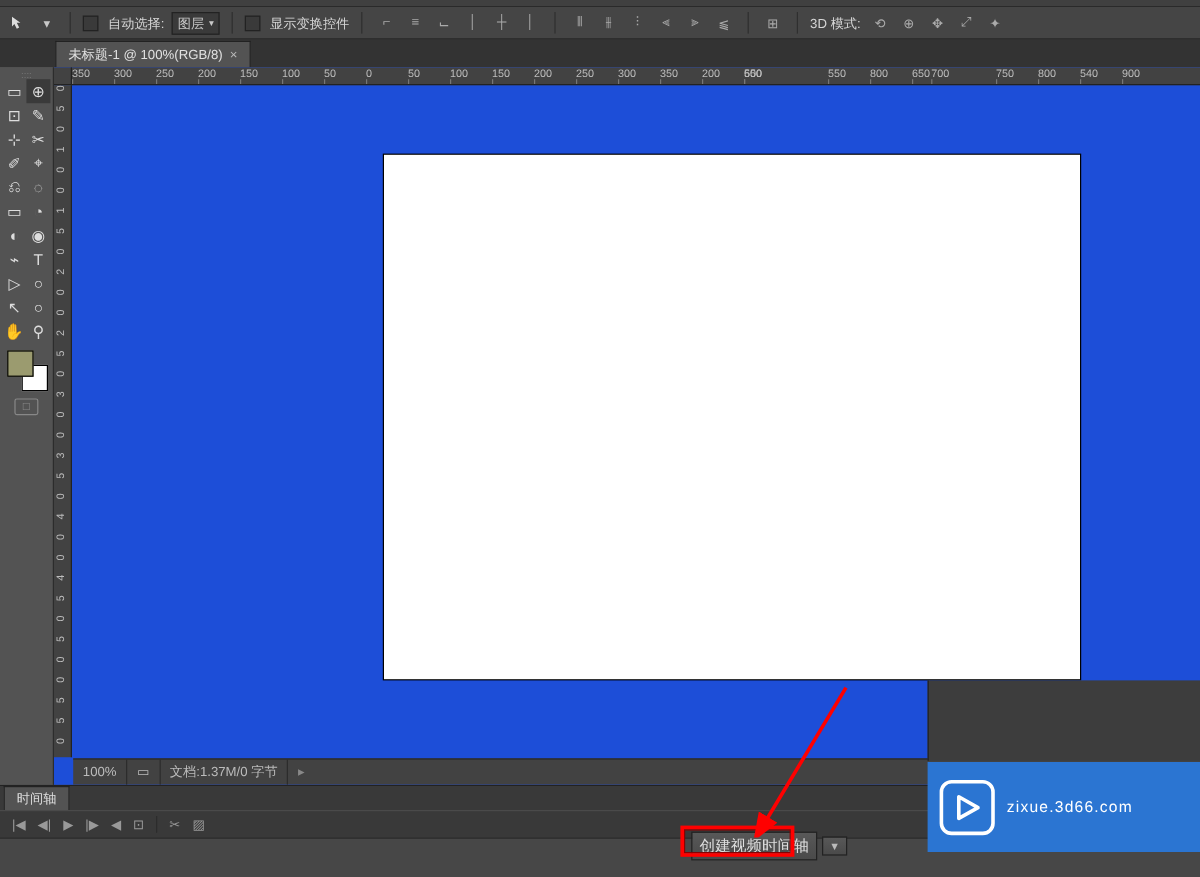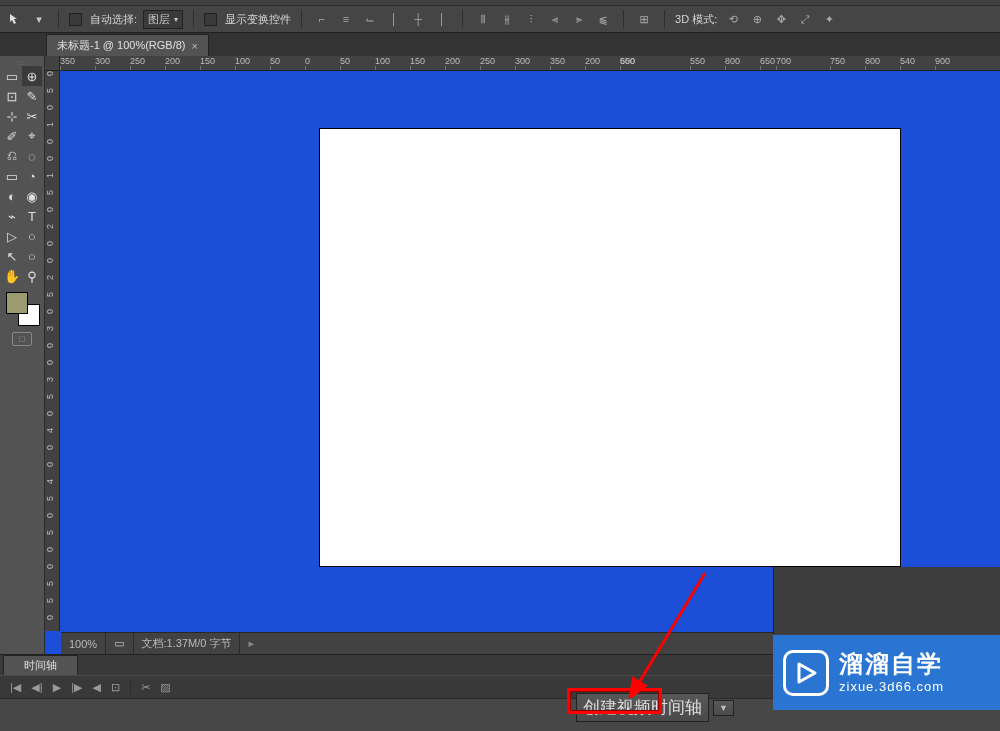--- a/index.html
+++ b/index.html
@@ -118,21 +118,21 @@
   }
   .status-seg{padding:0 8px;border-right:1px solid #2c2c2c;height:100%;display:flex;align-items:center;}
   .status-arrow{padding:0 8px;color:#888;}
 
   .timeline-panel {
     height:77px;background:#424242;border-top:1px solid #222;
     display:flex;flex-direction:column;
   }
   .timeline-tabbar {height:20px;background:#393939;display:flex;align-items:center;}
   .timeline-tab {
-    background:#535353;padding:2px 20px;font-size:11px;color:#ddd;border:1px solid #222;border-bottom:none;margin-left:3px;
+    background:#535353;padding:2px 10px;font-size:11px;color:#ddd;border:1px solid #222;border-bottom:none;margin-left:3px;
   }
   .timeline-controls {
     height:24px;background:#393939;display:flex;align-items:center;gap:10px;padding:0 10px;
     border-top:1px solid #4a4a4a;border-bottom:1px solid #292929;
   }
   .tc-btn {color:#999;font-size:11px;cursor:pointer;}
   .tc-sep{width:1px;height:14px;background:#2c2c2c;}
   .timeline-body{flex:1;background:#474747;position:relative;}
 
   .highlight-box {
@@ -141,21 +141,21 @@
     width:95px; height:26px;
     border:3px solid #ff0000;
     box-shadow:0 0 0 1px #8b0000 inset;
   }
   .create-btn-wrap{
     position:absolute;left:576px;top:693px;
     display:flex;align-items:center;gap:4px;
   }
   .create-btn{
     background:linear-gradient(#585858,#4a4a4a);
-    border:1px solid #222;color:#ddd;font-size:17px;
+    border:1px solid #222;color:#ddd;font-size:13px;
     padding:2px 6px;
   }
   .create-caret{
     background:linear-gradient(#585858,#4a4a4a);
     border:1px solid #222;color:#bbb;font-size:9px;
     padding:2px 5px;
   }
 
   .red-arrow {
     position:absolute; pointer-events:none;
@@ -385,16 +385,15 @@
 
 <div class="panel-stub"></div>
 
 <div class="watermark">
   <div class="wm-logo">
     <svg width="26" height="26">
         <path d="M6 4 L6 22 L22 13 Z" fill="none" stroke="#fff" stroke-width="3" stroke-linejoin="round"></path>
       </svg>
   </div>
   <div class="wm-text">
-    <div class="wm-title">溜溜自学</div>
     <div class="wm-sub">zixue.3d66.com</div>
   </div>
 </div>
 
 </body></html>

